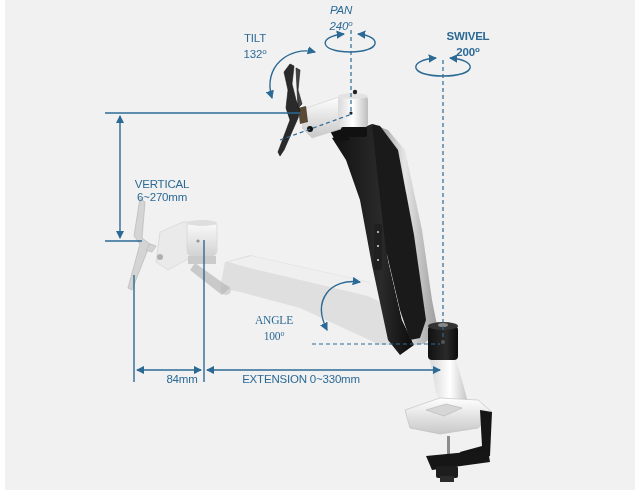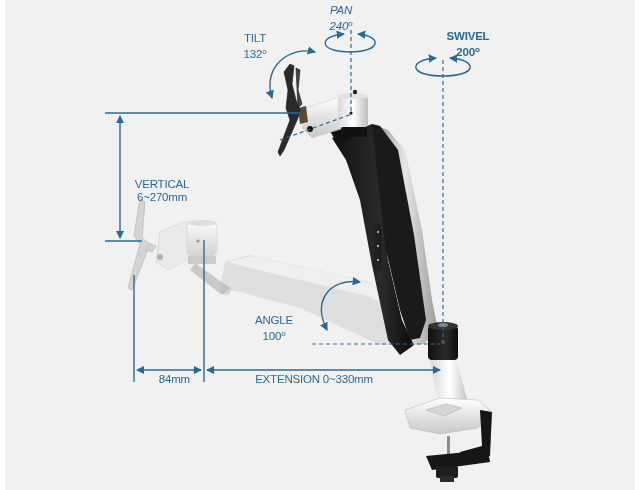--- a/index.html
+++ b/index.html
@@ -158,20 +158,20 @@
 <div class="lbl" style="left:444px; top:30px; width:48px;font-weight:bold;">
   <div>SWIVEL</div>
   <div><span>200</span><sup>o</sup></div>
 </div>
 
 <div class="lbl" style="left:128px; top:141px; width:68px;margin-top:37px;">
   <div>VERTICAL</div>
   <div>6~270mm</div>
 </div>
 
-<div class="lbl" style="left:252px; top:314px; width:44px;">
+<div class="lbl" style="left:252px; top:314px; width:44px;font-family:Liberation Serif, serif;">
   <div>ANGLE</div>
   <div><span>100</span><sup>o</sup></div>
 </div>
 
-<div class="lbl" style="left:150px; top:373px; width:40px;text-align:right;">84mm</div>
+<div class="lbl" style="left:162px; top:373px; width:40px;">84mm</div>
 
-<div class="lbl" style="left:249px; top:373px; width:130px;">EXTENSION 0~330mm</div>
+<div class="lbl" style="left:236px; top:373px; width:130px;">EXTENSION 0~330mm</div>
 
 </body></html>

